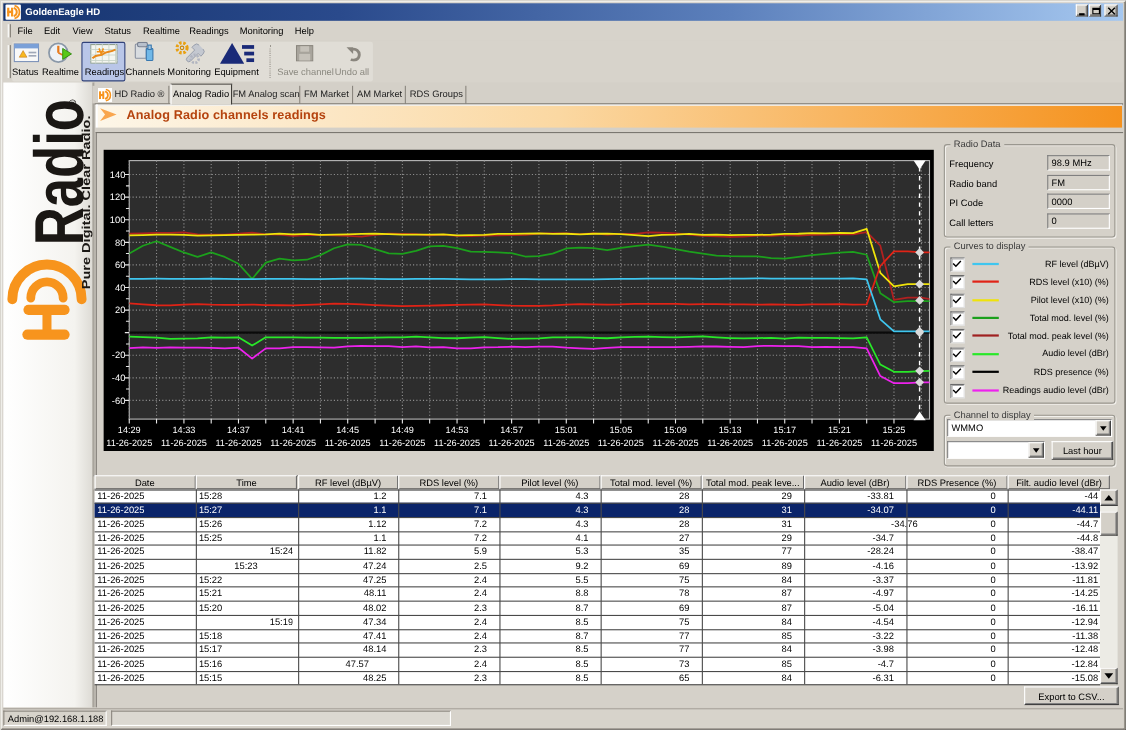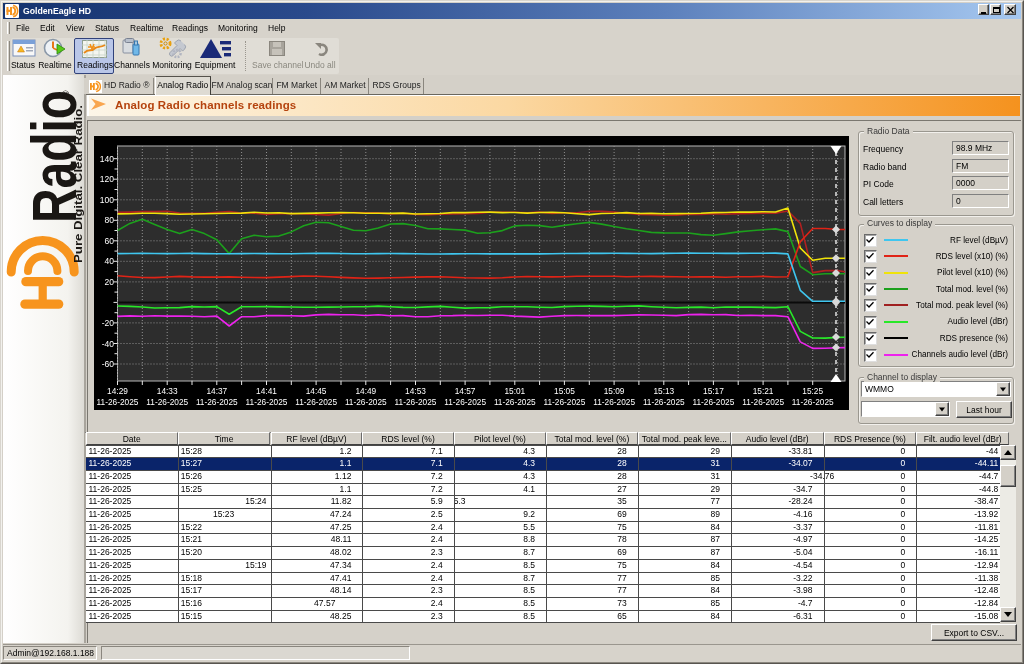--- a/index.html
+++ b/index.html
@@ -364,21 +364,21 @@
 <div style="position:absolute;left:760px;top:317.2px;width:248px;text-align:right;font-size:8.2px">Audio level (dBr)</div>
 <div class="cb" style="left:864px;top:332.1px"><svg width="10" height="10">
       <path d="M1.5 4.5 L4 7 L8.5 2.2" stroke="#000" stroke-width="1.3" fill="none"></path>
     </svg></div>
 <div style="position:absolute;left:884px;top:337.1px;width:24px;height:2px;background:#000000"></div>
 <div style="position:absolute;left:760px;top:333.6px;width:248px;text-align:right;font-size:8.2px">RDS presence (%)</div>
 <div class="cb" style="left:864px;top:348.5px"><svg width="10" height="10">
       <path d="M1.5 4.5 L4 7 L8.5 2.2" stroke="#000" stroke-width="1.3" fill="none"></path>
     </svg></div>
 <div style="position:absolute;left:884px;top:353.5px;width:24px;height:2px;background:#ee22ee"></div>
-<div style="position:absolute;left:760px;top:350.0px;width:248px;text-align:right;font-size:8.2px">Channels audio level (dBr)</div>
+<div style="position:absolute;left:760px;top:350.0px;width:248px;text-align:right;font-size:8.2px">Readings audio level (dBr)</div>
 <div class="gb" style="left:858px;top:377px;width:156px;height:47px"></div>
 <div class="gbl" style="left:864px;top:372px">Channel to display</div>
 <div class="abs" style="left:861px;top:381px;width:150px;height:16px;background:#fff;border-top:1px solid #808080;border-left:1px solid #808080;border-bottom:1px solid #fff;border-right:1px solid #fff;font-size:8.5px;line-height:15px;padding-left:3px">WMMO</div>
 <div class="btn3" style="left:996px;top:382px;width:14px;height:14px"><svg width="12" height="12">
       <path d="M3 4.5 L9 4.5 L6 8.5 Z" fill="#000"></path>
     </svg></div>
 <div class="abs" style="left:861px;top:401px;width:89px;height:16px;background:#fff;border-top:1px solid #808080;border-left:1px solid #808080;border-bottom:1px solid #fff;border-right:1px solid #fff"></div>
 <div class="btn3" style="left:935px;top:402px;width:14px;height:14px"><svg width="12" height="12">
       <path d="M3 4.5 L9 4.5 L6 8.5 Z" fill="#000"></path>
     </svg></div>
@@ -442,21 +442,21 @@
 <div class="td" style="left:552.3px;width:88.1px;text-align:right;padding-right:6px">29</div>
 <div class="td" style="left:645.4px;width:87.7px;text-align:right;padding-right:6px">-34.7</div>
 <div class="td" style="left:738.1px;width:87.6px;text-align:right;padding-right:6px">0</div>
 <div class="td" style="left:830.7px;width:88.1px;text-align:right;padding-right:6px">-44.8</div>
 </div>
 <div style="position:absolute;left:85.5px;top:495.3px;width:914.0px;height:12.7px;overflow:hidden">
 <div class="td" style="left:0.0px;width:88.3px;text-align:left;padding-left:3px">11-26-2025</div>
 <div class="td" style="left:92.3px;width:88.7px;text-align:right;padding-left:3px">15:24</div>
 <div class="td" style="left:185.0px;width:86.9px;text-align:right;padding-right:6px">11.82</div>
 <div class="td" style="left:276.9px;width:86.3px;text-align:right;padding-right:6px">5.9</div>
-<div class="td" style="left:368.2px;width:87.4px;text-align:left;padding-right:6px">5.3</div>
+<div class="td" style="left:368.2px;width:87.4px;text-align:right;padding-right:6px">5.3</div>
 <div class="td" style="left:460.6px;width:86.7px;text-align:right;padding-right:6px">35</div>
 <div class="td" style="left:552.3px;width:88.1px;text-align:right;padding-right:6px">77</div>
 <div class="td" style="left:645.4px;width:87.7px;text-align:right;padding-right:6px">-28.24</div>
 <div class="td" style="left:738.1px;width:87.6px;text-align:right;padding-right:6px">0</div>
 <div class="td" style="left:830.7px;width:88.1px;text-align:right;padding-right:6px">-38.47</div>
 </div>
 <div style="position:absolute;left:85.5px;top:508.0px;width:914.0px;height:12.7px;overflow:hidden">
 <div class="td" style="left:0.0px;width:88.3px;text-align:left;padding-left:3px">11-26-2025</div>
 <div class="td" style="left:92.3px;width:88.7px;text-align:center;padding-left:3px">15:23</div>
 <div class="td" style="left:185.0px;width:86.9px;text-align:right;padding-right:6px">47.24</div>

